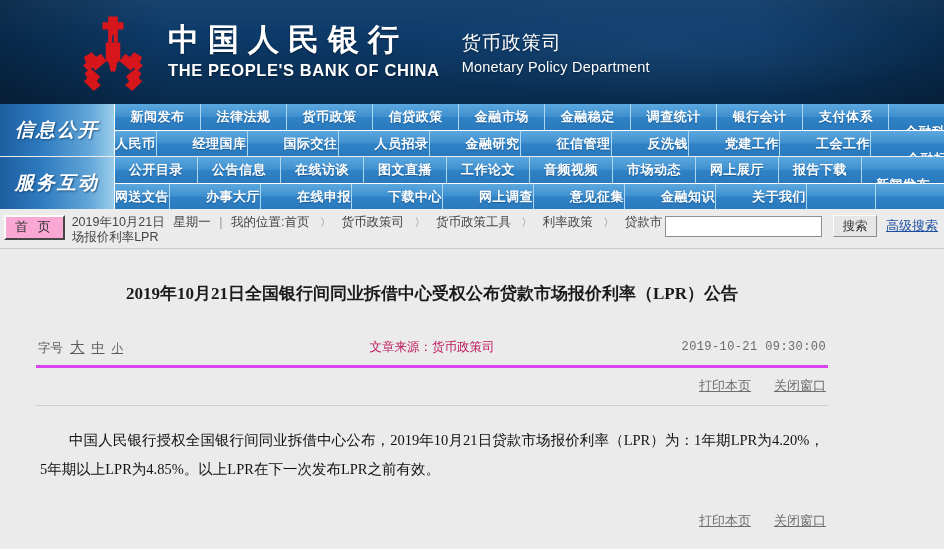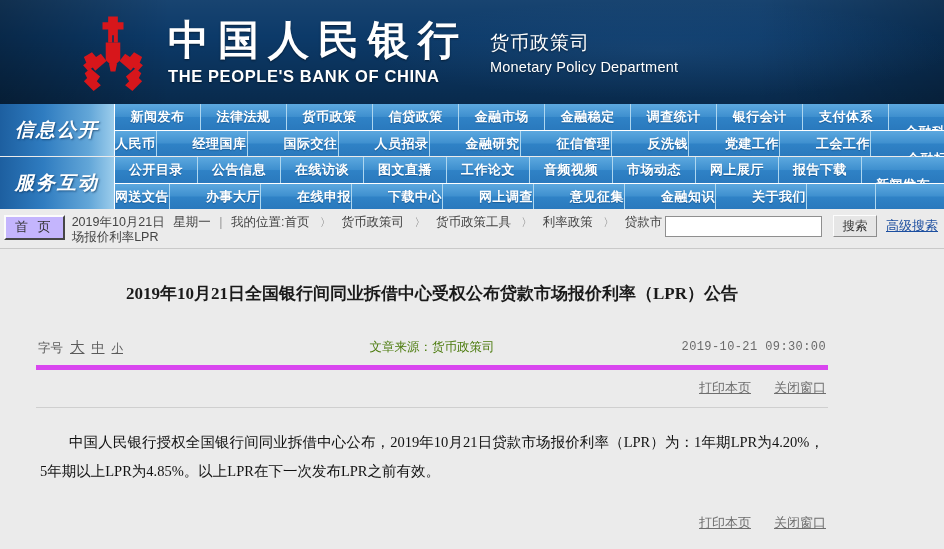--- a/index.html
+++ b/index.html
@@ -39,21 +39,21 @@
     padding-left: 72px;
   }
   .pbc-logo { width: 82px; height: 76px; flex: 0 0 auto; margin-top: 2px; }
   .logo-titles {
     margin-left: 14px;
     display: flex; flex-direction: column; justify-content: center;
   }
   .cn-bank-name {
     font-family: "Liberation Serif", "DejaVu Serif", serif;
     color: #ffffff;
-    font-size: 41px;
+    font-size: 31px;
     font-weight: 700;
     letter-spacing: 9px;
     line-height: 1.12;
     white-space: nowrap;
     text-shadow: 0 1px 2px rgba(0,0,0,0.45);
   }
   .en-bank-name {
     font-family: "Liberation Sans", sans-serif;
     color: #ffffff;
     font-size: 16.5px;
@@ -140,21 +140,21 @@
     background: #ebebeb;
     border-bottom: 1px solid #c9c9c9;
     min-height: 39px;
   }
   .home-btn {
     flex: 0 0 auto;
     margin-top: 2px;
     padding: 1px 9px 2px 9px;
     font-size: 13px;
     color: #333333;
-    background: #c4b5fd;
+    background: #f9a8d4;
     border: 2px outset #f2f2f2;
     border-top-color: #fbfbfb;
     border-left-color: #fbfbfb;
     border-right-color: #9a9a9a;
     border-bottom-color: #9a9a9a;
     letter-spacing: 3px;
     cursor: pointer;
     white-space: nowrap;
     text-align: right;
   }
@@ -219,39 +219,39 @@
     font-size: 17px;
     font-weight: 700;
     color: #1a1a1a;
     text-align: center;
     padding: 33px 0 26px 0;
     line-height: 1.4;
   }
   .meta-row {
     display: flex; align-items: center;
     padding: 6px 2px 8px 2px;
-    border-bottom: 5px solid #d946ef;
+    border-bottom: 3px solid #d946ef;
     font-size: 12.5px;
     color: #5b5b5b;
     position: relative;
   }
   .fontsize-group { display: flex; align-items: baseline; gap: 7px; }
   .fontsize-label { color: #5b5b5b; }
   .fs-opt {
     color: #5b5b5b;
     text-decoration: underline;
     cursor: pointer;
   }
   .fs-opt.big   { font-size: 14.5px; }
   .fs-opt.mid   { font-size: 13px; }
   .fs-opt.small { font-size: 11.5px; }
   .source-text {
     position: absolute;
     left: 50%; transform: translateX(-50%);
-    color: #4d7c0f;
+    color: #be185d;
     white-space: nowrap;
     text-align: center;
   }
   .meta-time {
     margin-left: auto;
     font-family: "Liberation Mono", "DejaVu Sans Mono", monospace;
     font-size: 12px;
     color: #6a6a6a;
     letter-spacing: 0.4px;
     white-space: nowrap;

